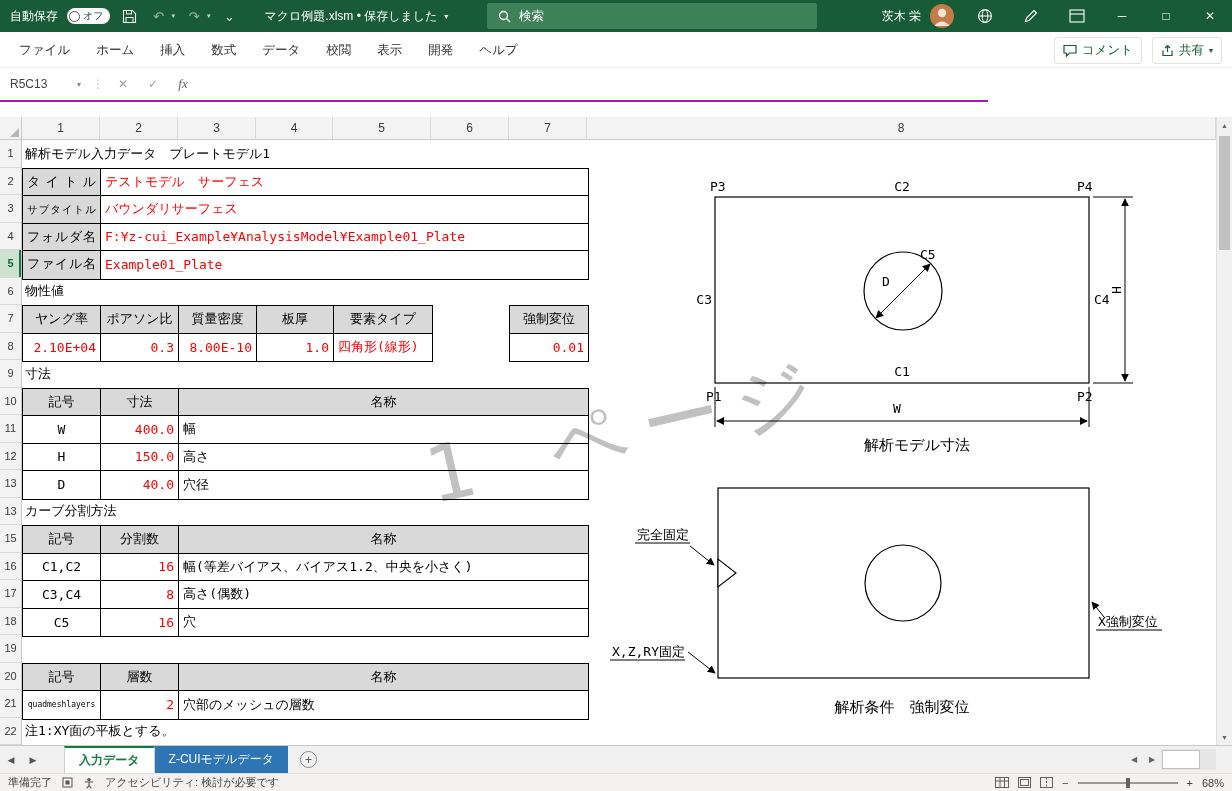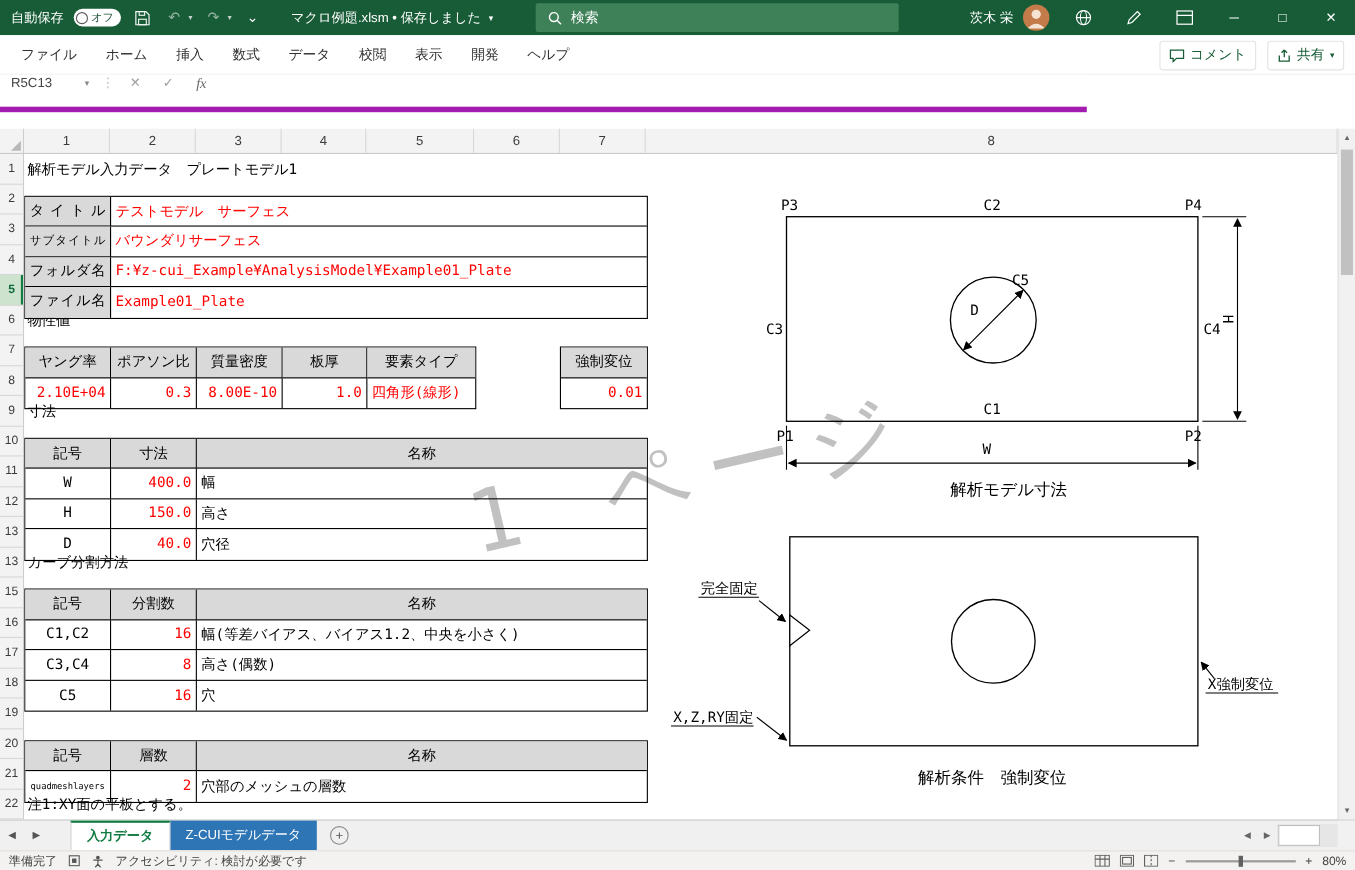--- a/index.html
+++ b/index.html
@@ -24,21 +24,21 @@
 
   
   .ribbon { position:absolute; left:0; top:32px; width:1232px; height:36px; background:#fff; border-bottom:1px solid #f0f0f0; }
   .rtabs { position:absolute; left:6px; top:0; height:36px; display:flex; }
   .rtab { padding:0 13px; font-size:12.5px; color:#323130; line-height:36px; white-space:nowrap; }
   .ribbon-right { position:absolute; right:10px; top:0; height:36px; display:flex; align-items:center; gap:10px; }
   .rr-btn { display:flex; align-items:center; gap:5px; font-size:12.5px; color:#185C37; padding:4px 8px; border:1px solid #e3e3e3; border-radius:3px; background:#fff; }
   .rr-caret { font-size:8px; color:#185C37; }
 
   
-  .fbar { position:absolute; left:0; top:68px; width:988px; height:34px; background:#fff; border-bottom:5px solid #a21caf; display:flex; align-items:flex-start; font-size:12px; }
+  .fbar { position:absolute; left:0; top:68px; width:988px; height:34px; background:#fff; border-bottom:2px solid #a21caf; display:flex; align-items:center; font-size:12px; }
   .namebox { width:88px; display:flex; align-items:center; padding-left:10px; color:#444; position:relative; }
   .nb-caret { position:absolute; right:7px; font-size:8px; color:#888; }
   .fsep { width:20px; display:flex; align-items:center; justify-content:center; color:#c0c0c0; }
   .fico { width:30px; display:flex; align-items:center; justify-content:center; color:#a0a0a0; font-size:12px; }
   .fx { font-family:"Liberation Serif",serif; font-style:italic; color:#666; font-size:13px; }
   .finput { flex:1; }
 
   
   .corner { position:absolute; left:0; top:117px; width:22px; height:23px; background:#F3F3F3; border-right:1px solid #C9C9C9; border-bottom:1px solid #C9C9C9; }
   .corner::after { content:""; position:absolute; right:2px; bottom:2px; border-left:9px solid transparent; border-bottom:9px solid #B8B8B8; }
@@ -46,21 +46,21 @@
   .colh { height:100%; border-right:1px solid #D8D8D8; font-size:12px; color:#3b3b3b; display:flex; align-items:center; justify-content:center; flex:none; }
   .rowhdrs { position:absolute; left:0; top:140px; width:22px; height:605px; background:#F3F3F3; border-right:1px solid #C9C9C9; }
   .rowh { height:27.5px; border-bottom:1px solid #D8D8D8; font-size:11px; color:#3b3b3b; display:flex; align-items:center; justify-content:center; }
   .rowh.sel { background:#CDE3CD; color:#0E6B3C; font-weight:bold; box-shadow:inset -2px 0 0 #107C41; }
 
   
   .cells { position:absolute; left:22px; top:140px; width:1194px; height:605px; background:#fff; overflow:hidden;
            font-family:"DejaVu Sans Mono","DejaVu Sans",monospace; font-size:13px; color:#000; }
   .freetext { position:absolute; left:0; height:27.5px; display:flex; align-items:center; padding-left:3px; white-space:nowrap; z-index:2; }
   .wm { position:absolute; left:400px; top:240px; z-index:1; font-size:78px; color:#8f8f8f; opacity:.55; letter-spacing:16px; white-space:nowrap; transform:rotate(-13deg); }
-  .tbl { position:absolute; display:grid; border:1px solid #000; grid-auto-rows:27.5px; z-index:2; background:transparent;margin-top:10px; }
+  .tbl { position:absolute; display:grid; border:1px solid #000; grid-auto-rows:27.5px; z-index:2; background:transparent; }
   .c { border-right:1px solid #000; border-bottom:1px solid #000; display:flex; align-items:center; padding:0 4px; white-space:nowrap; overflow:hidden;text-align:right; }
   .hdr { background:#D9D9D9; justify-content:center; padding:0 2px; }
   .red { color:#FF0000; }
   .num { justify-content:flex-end; }
   .sym { justify-content:center; }
   .dist { display:block; line-height:26.5px; text-align:justify; text-align-last:justify; padding:0 4px; background:#D9D9D9; }
   .small { font-size:10.5px; }
   .tiny { font-size:8px; justify-content:center; padding:0 1px; }
   .tblA .c:nth-child(2n) { border-right:none; } .tblA .c:nth-child(n+7) { border-bottom:none; }
   .tblB .c:nth-child(5n) { border-right:none; } .tblB .c:nth-child(n+6) { border-bottom:none; }
@@ -431,15 +431,15 @@
       <svg width="13" height="11" viewBox="0 0 13 11">
           <rect x="0.5" y="0.5" width="12" height="10" fill="none" stroke="#616161"></rect>
           <line x1="6.5" y1="0.5" x2="6.5" y2="10.5" stroke="#616161" stroke-dasharray="2 1.5"></line>
         </svg>
     </span>
     <span>−</span>
     <span class="zoomtrack">
         <span class="zoomthumb"></span>
       </span>
     <span>+</span>
-    <span>80%</span>
+    <span>68%</span>
   </span>
 </div>
 
 </body></html>

